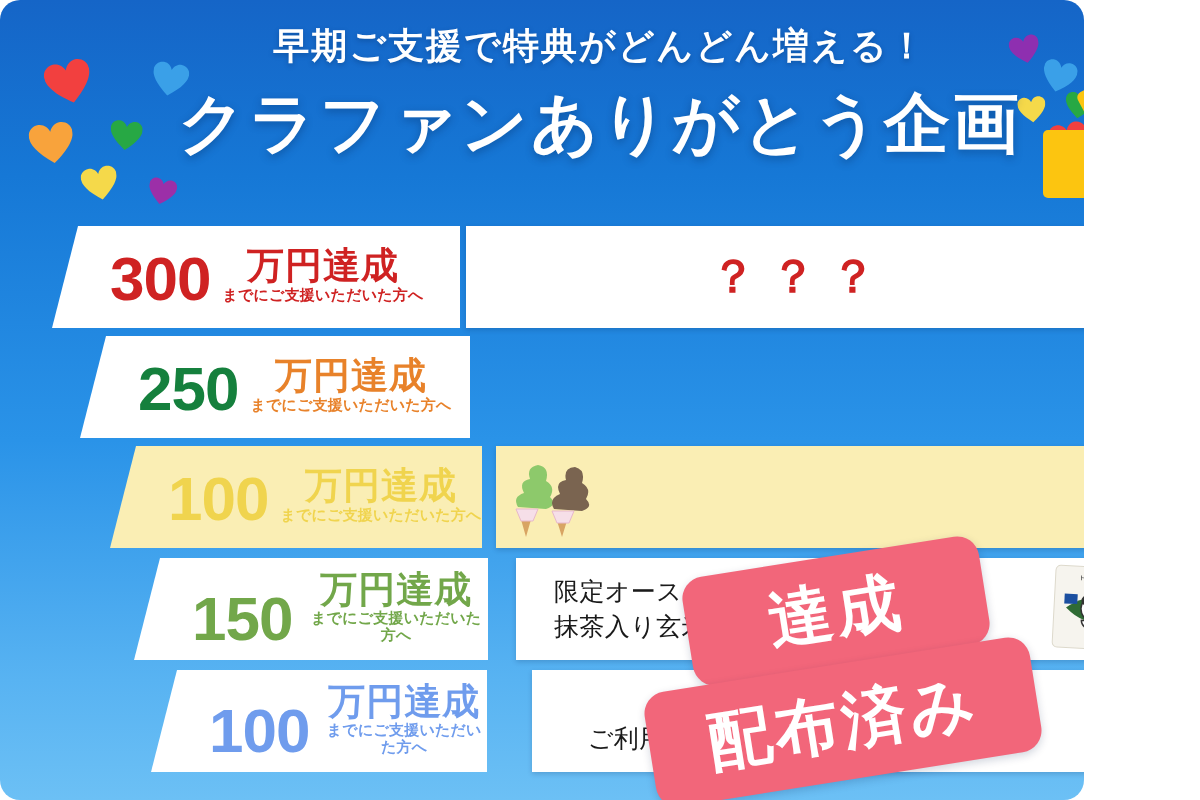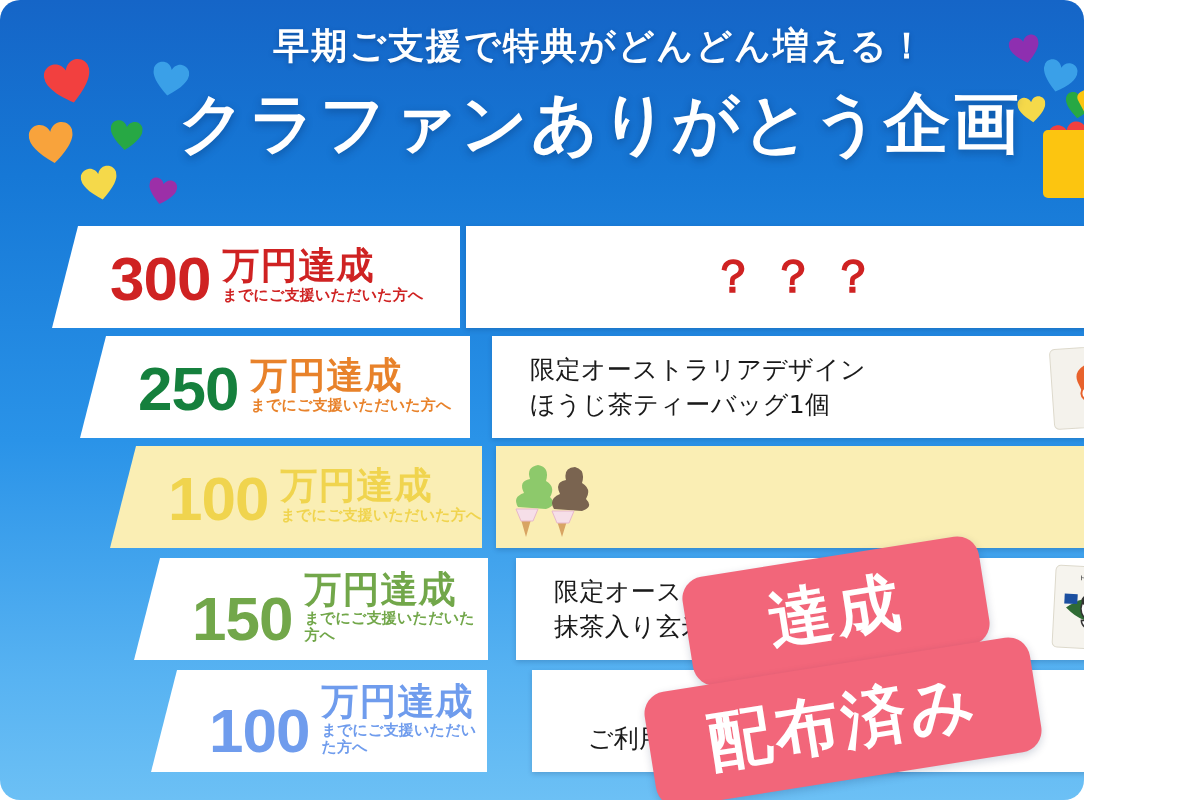--- a/index.html
+++ b/index.html
@@ -39,20 +39,21 @@
   }
 
   
   .tier-row{position:absolute;left:0;width:1200px;height:102px;}
 
   .tier-left{
     position:absolute;top:0;height:102px;
     background:#ffffff;
     display:flex;align-items:center;
     box-shadow:0 2px 5px rgba(0,30,70,.18);
+    text-align:center;
   }
   .tier-left.is-dim{background:#faeeb4;}
 
   .tier-left-inner{
     display:flex;align-items:flex-end;
     padding-left:58px;width:100%;box-sizing:border-box;
   }
   .tier-amount{
     font-size:62px;font-weight:700;line-height:.92;letter-spacing:-1px;
     font-family:"Liberation Sans","DejaVu Sans",sans-serif;
@@ -214,38 +215,20 @@
         </div>
       </div>
       <div class="tier-row" style="top: 336px;">
         <div class="tier-left" style="left: 80px; width: 390px; clip-path: polygon(26px 0px, 100% 0px, 100% 100%, 0px 100%);">
           <div class="tier-left-inner">
             <div class="tier-amount" style="color:#15803d">250</div>
             <div class="tier-textcol">
               <div class="tier-unit" style="color:#e8822a">万円達成</div>
               <div class="tier-note" style="color:#e8822a">までにご支援いただいた方へ</div>
             </div>
-          </div>
-        </div>
-        <div class="tier-right" style="left: 492px; width: 658px;">
-          <div class="reward-text">限定オーストラリアデザイン
-ほうじ茶ティーバッグ1個</div>
-          <div class="reward-thumb">
-            <svg width="96" height="92" viewBox="0 0 96 92">
-              <g transform="rotate(-4 48 46)">
-                <rect x="8" y="6" width="80" height="80" rx="5" fill="#f4f2ec" stroke="#ddd9cc"></rect>
-                <path d="M46 22 q9 -8 14 2 q4 8 -2 12 l8 18 -8 6 -10 -14 -10 4 -4 -10 q-4 -12 12 -18z" fill="#e8622c"></path>
-                <path d="M52 20 q3 -10 7 -2" stroke="#e8622c" stroke-width="4" fill="none"></path>
-                <path d="M62 56 q14 8 20 14" stroke="#e8622c" stroke-width="5" fill="none" stroke-linecap="round"></path>
-                <circle cx="44" cy="52" r="7" fill="#fff" stroke="#e8622c" stroke-width="2"></circle>
-                <text x="68" y="26" font-size="6" fill="#333" font-family="sans-serif">Good</text>
-                <text x="66" y="33" font-size="6" fill="#333" font-family="sans-serif">day!</text>
-                <circle cx="48" cy="76" r="5" fill="#2f6b34"></circle>
-              </g>
-            </svg>
           </div>
         </div>
       </div>
       <div class="tier-row" style="top: 446px;">
         <div class="tier-left is-dim" style="left: 110px; width: 372px; clip-path: polygon(26px 0px, 100% 0px, 100% 100%, 0px 100%);">
           <div class="tier-left-inner">
             <div class="tier-amount" style="color:#f0d44e">100</div>
             <div class="tier-textcol">
               <div class="tier-unit" style="color:#f0d44e">万円達成</div>
               <div class="tier-note" style="color:#f0d44e">までにご支援いただいた方へ</div>

